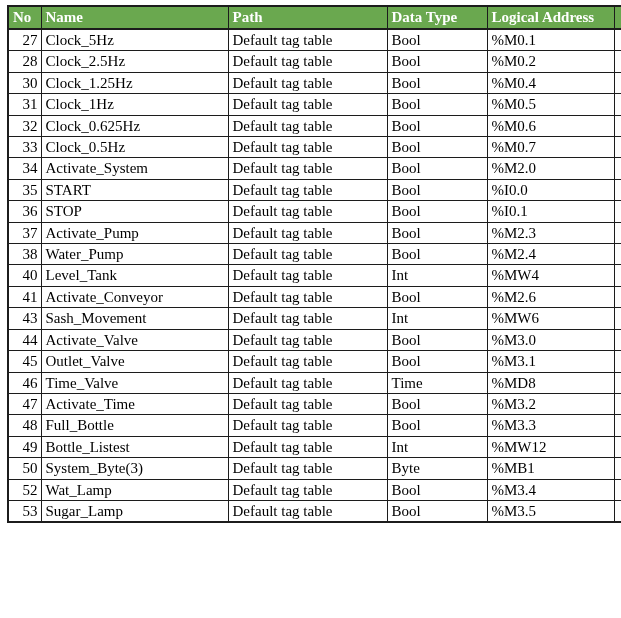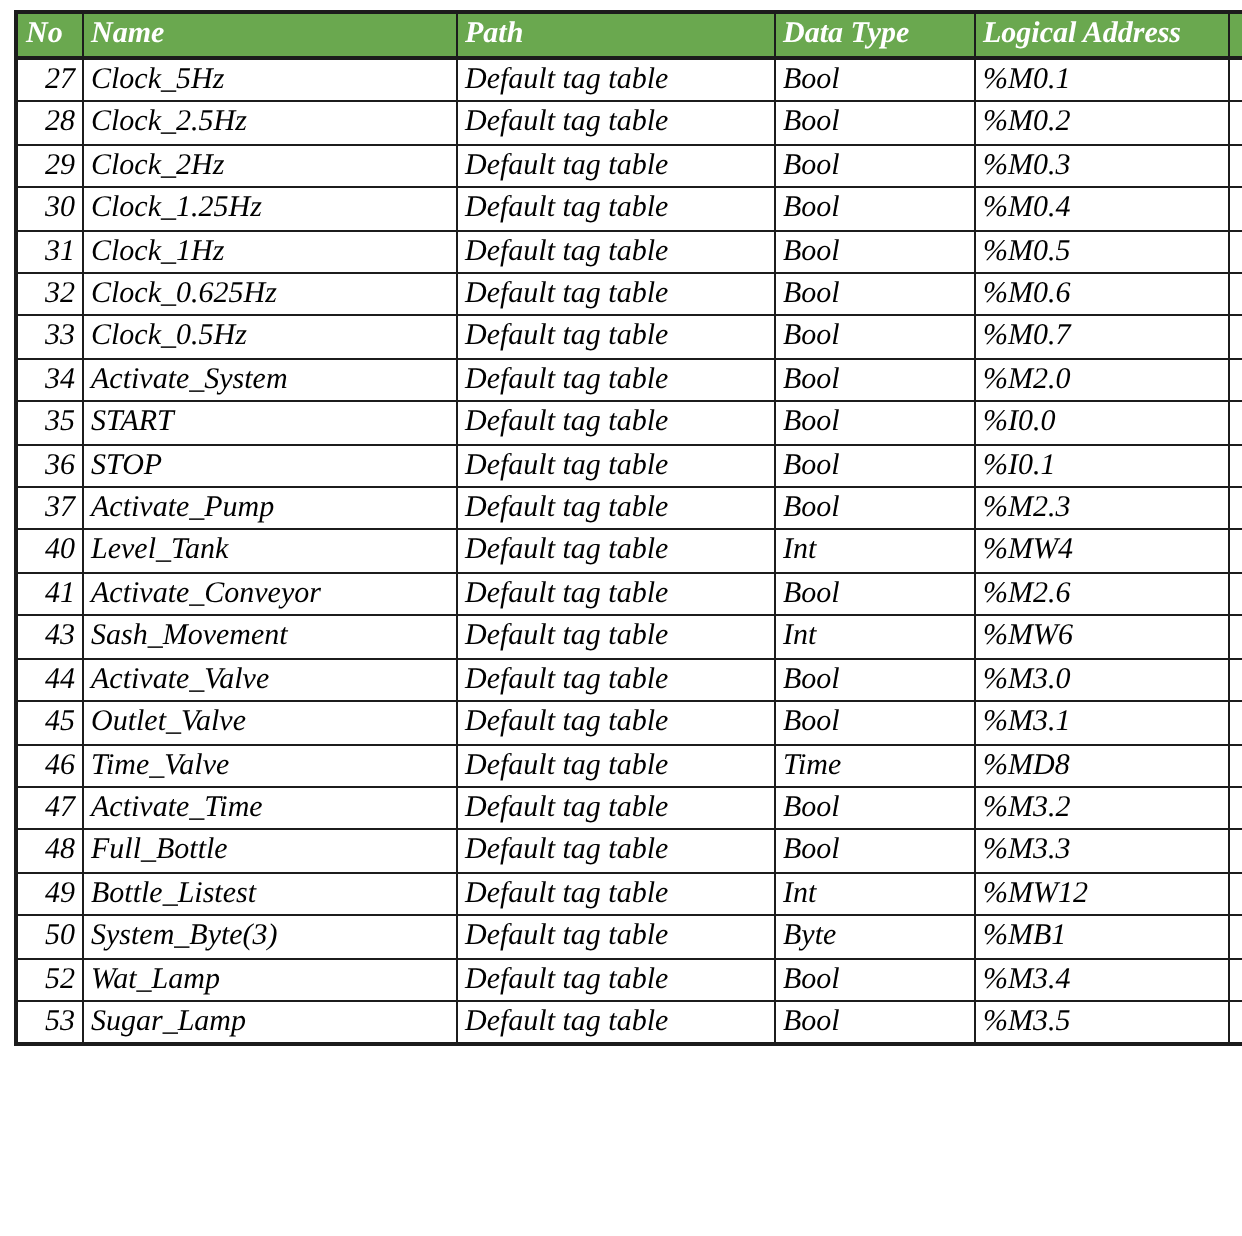--- a/index.html
+++ b/index.html
@@ -16,21 +16,20 @@
     width:621px;height:618px;
     background:var(--page-bg);
     font-family:"Liberation Serif","DejaVu Serif",serif;
     overflow:hidden;
   }
   .page{
     position:relative;
     width:621px;height:536px;
     background:var(--page-bg);
     overflow:hidden;
-    font-style:italic;
   }
   table.tag-table{
     position:absolute;
     top:5px;left:7px;
     width:614px;
     border-collapse:collapse;
     table-layout:fixed;
     background:var(--row-bg);
   }
   table.tag-table th,
@@ -114,28 +113,20 @@
   </tr>
         <tr>
     <td class="cell-no">28</td>
     <td class="cell-name">Clock_2.5Hz</td>
     <td class="cell-path">Default tag table</td>
     <td class="cell-type">Bool</td>
     <td class="cell-addr">%M0.2</td>
     <td class="cell-overflow"></td>
   </tr>
         <tr>
-    <td class="cell-no">29</td>
-    <td class="cell-name">Clock_2Hz</td>
-    <td class="cell-path">Default tag table</td>
-    <td class="cell-type">Bool</td>
-    <td class="cell-addr">%M0.3</td>
-    <td class="cell-overflow"></td>
-  </tr>
-        <tr>
     <td class="cell-no">30</td>
     <td class="cell-name">Clock_1.25Hz</td>
     <td class="cell-path">Default tag table</td>
     <td class="cell-type">Bool</td>
     <td class="cell-addr">%M0.4</td>
     <td class="cell-overflow"></td>
   </tr>
         <tr>
     <td class="cell-no">31</td>
     <td class="cell-name">Clock_1Hz</td>
@@ -186,20 +177,28 @@
   </tr>
         <tr>
     <td class="cell-no">37</td>
     <td class="cell-name">Activate_Pump</td>
     <td class="cell-path">Default tag table</td>
     <td class="cell-type">Bool</td>
     <td class="cell-addr">%M2.3</td>
     <td class="cell-overflow"></td>
   </tr>
         <tr>
+    <td class="cell-no">38</td>
+    <td class="cell-name">Water_Pump</td>
+    <td class="cell-path">Default tag table</td>
+    <td class="cell-type">Bool</td>
+    <td class="cell-addr">%M2.4</td>
+    <td class="cell-overflow"></td>
+  </tr>
+        <tr>
     <td class="cell-no">40</td>
     <td class="cell-name">Level_Tank</td>
     <td class="cell-path">Default tag table</td>
     <td class="cell-type">Int</td>
     <td class="cell-addr">%MW4</td>
     <td class="cell-overflow"></td>
   </tr>
         <tr>
     <td class="cell-no">41</td>
     <td class="cell-name">Activate_Conveyor</td>

